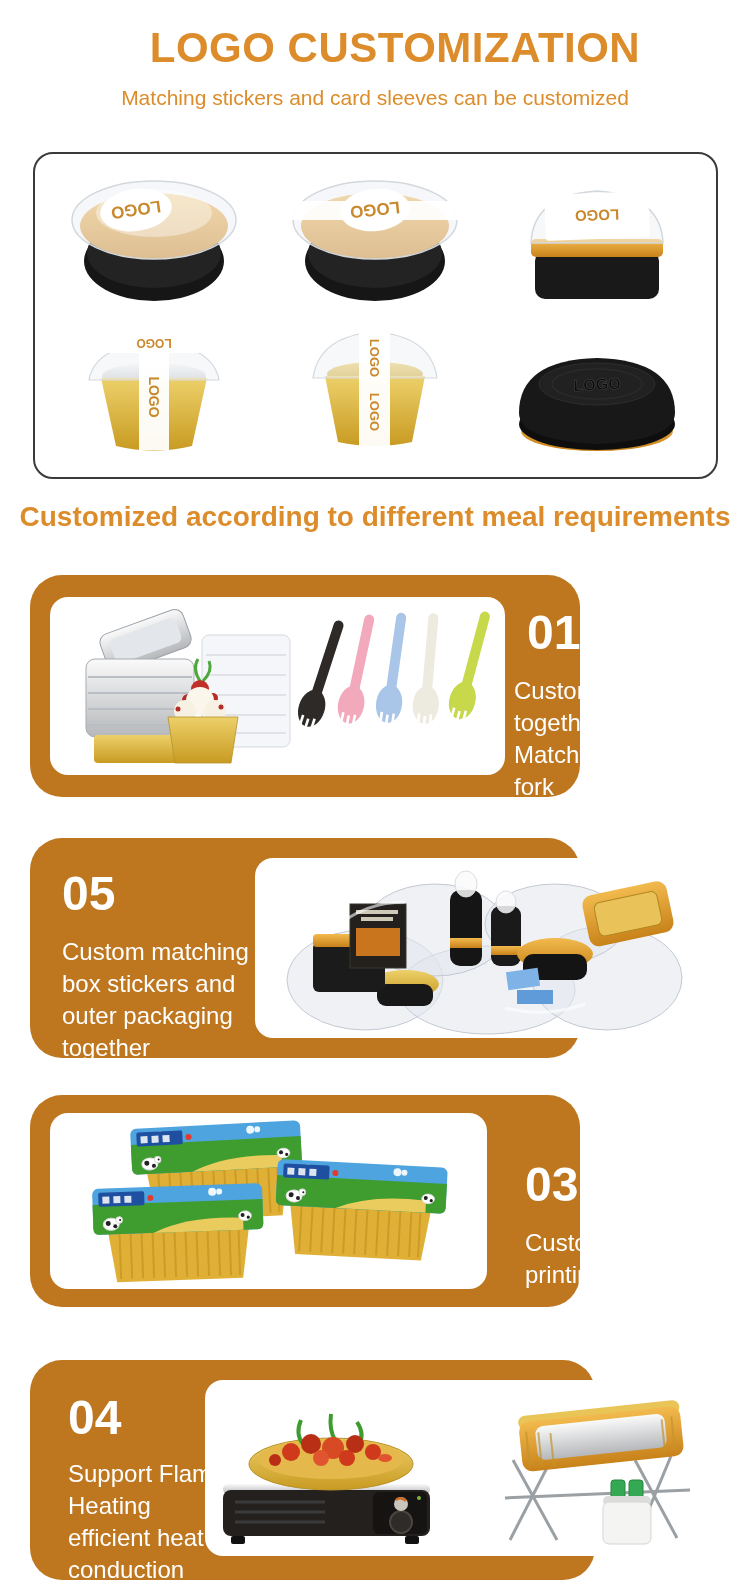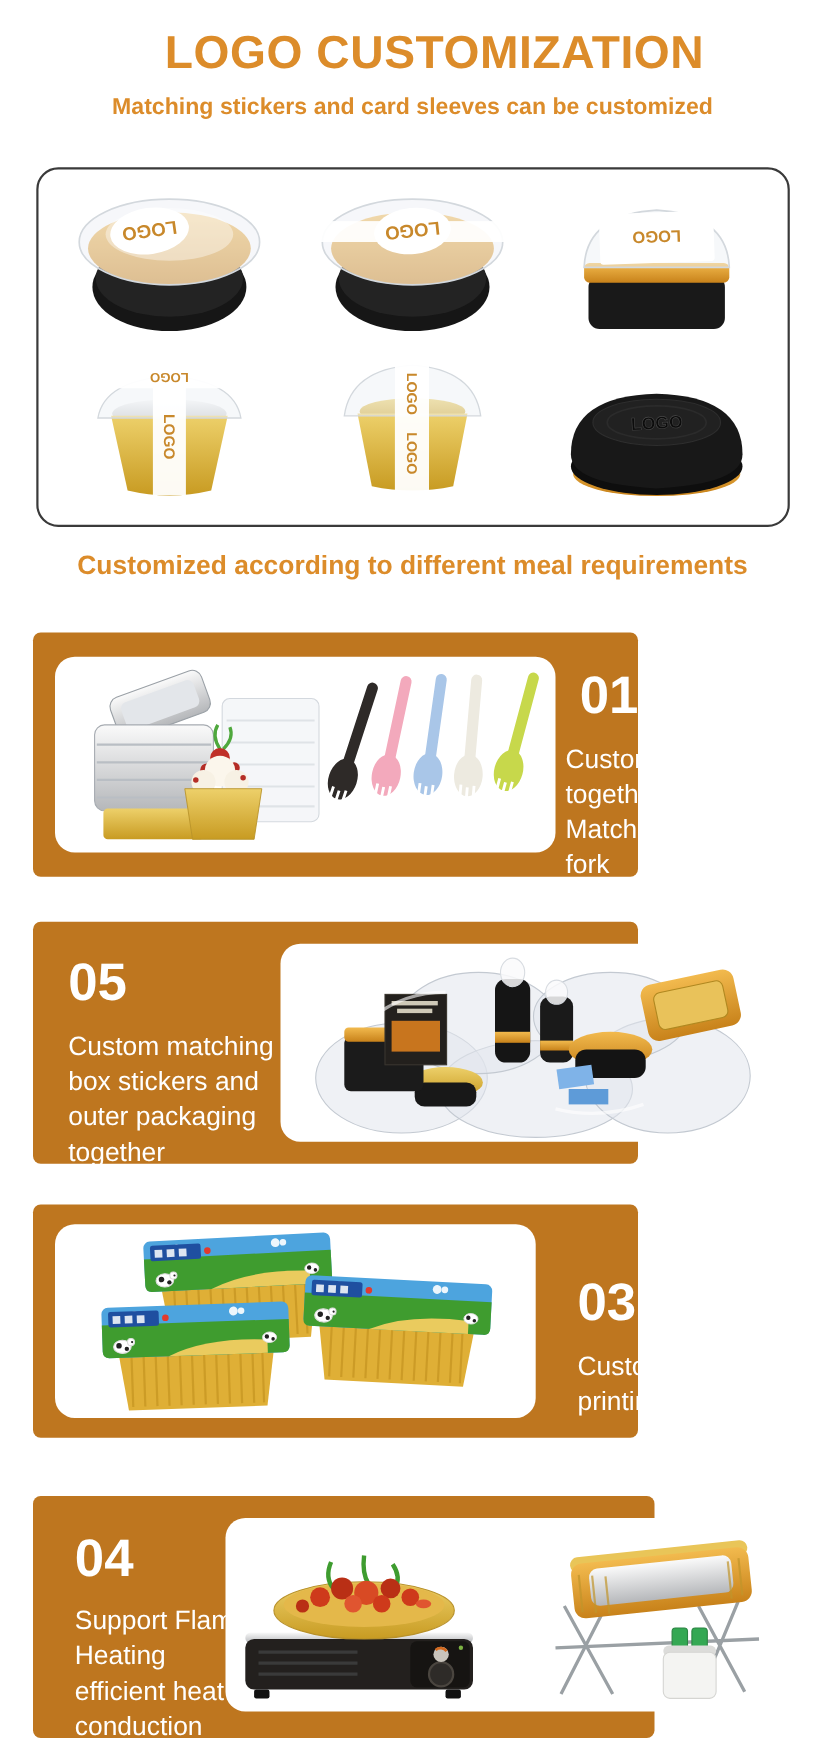--- a/index.html
+++ b/index.html
@@ -9,45 +9,45 @@
     font-family:"Liberation Sans", sans-serif;
   }
   
   .page-title {
     position:absolute; top:24px; left:0; width:750px;
     text-align:center; font-size:42px; font-weight:bold;
     color:var(--accent, #DC8C2A); letter-spacing:0.5px;padding-left:20px;
   }
   .page-subtitle {
     position:absolute; top:86px; left:0; width:750px;
-    text-align:center; font-size:21px; font-weight:bold;
+    text-align:center; font-size:21px; font-weight:normal;
     color:var(--accent, #DC8C2A);
   }
   
   .showcase-panel {
     position:absolute; left:33px; top:152px; width:685px; height:327px;
     border:2px solid var(--panel-border, #3A3A3A); border-radius:20px;
     background:#fff; box-sizing:border-box;
   }
   .showcase-grid {
     display:grid; width:100%; height:100%;
     grid-template-columns:repeat(3, 1fr); grid-template-rows:1fr 1fr;
     align-items:center; justify-items:center; padding:6px 8px; box-sizing:border-box;
   }
   .product { width:200px; height:150px; }
   
   .section-heading {
     position:absolute; top:501px; left:0; width:750px;
-    text-align:center; font-size:24px; font-weight:bold;
+    text-align:center; font-size:28px; font-weight:bold;
     color:var(--accent, #DC8C2A);
   }
   
   .step-card {
     position:absolute; left:30px; width:550px;
-    background:var(--card-bg, #BE761F); border-radius:7px;
+    background:var(--card-bg, #BE761F); border-radius:32px;
   }
   #card-1 { top:575px;  height:222px; }
   #card-2 { top:838px;  height:220px; }
   #card-3 { top:1095px; height:212px; }
   #card-4 { top:1360px; height:220px;padding-left:15px; }
   .photo {
     position:absolute; background:#fff; border-radius:18px; overflow:hidden;
   }
   #photo-1 { left:20px;  top:22px; width:455px; height:178px; }
   #photo-2 { left:225px; top:20px; width:445px; height:180px; }

